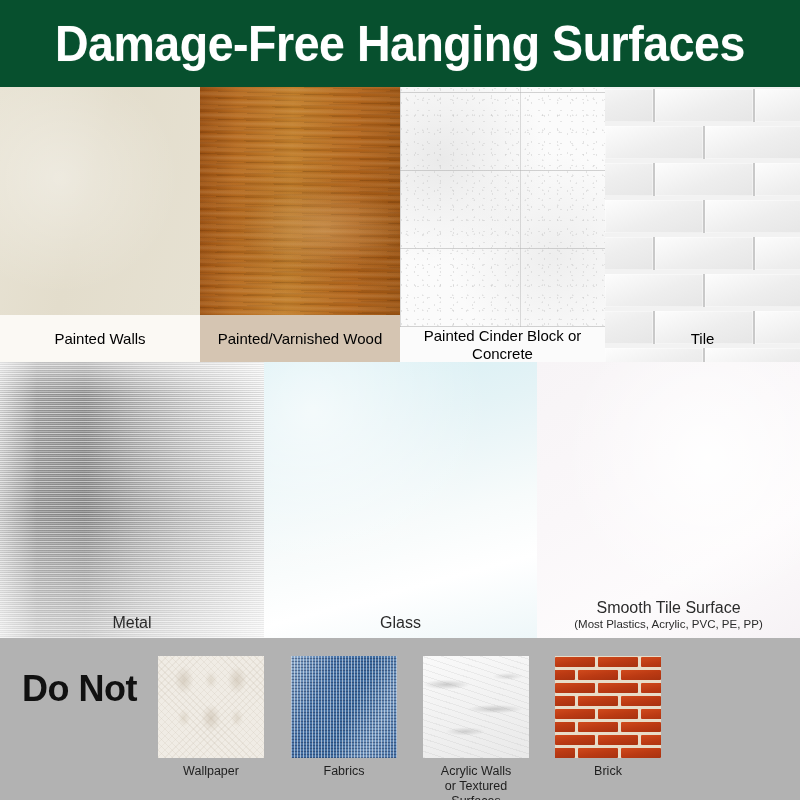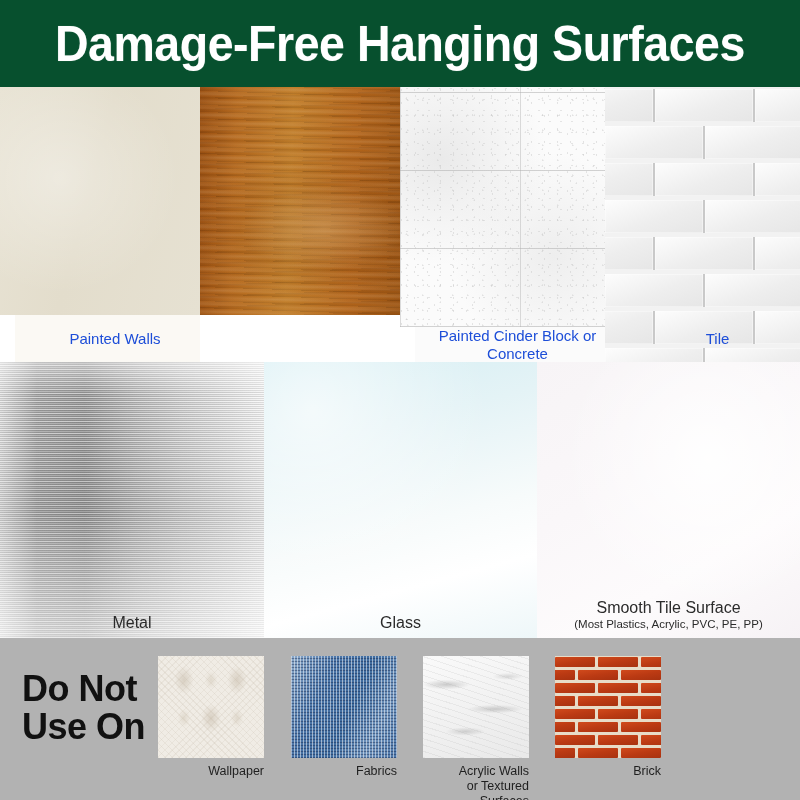--- a/index.html
+++ b/index.html
@@ -92,21 +92,21 @@
     background:linear-gradient(160deg,#fdfdfd 0%,#eeeeee 55%,#e6e6e6 100%);
     box-shadow:inset 0 0 0 0.5px rgba(255,255,255,.8);
     border-right:2px solid #c9c9c9;
   }
 
   
   .label-band{
     position:absolute;left:0;width:100%;
     display:flex;align-items:center;justify-content:center;
     text-align:center;line-height:1.16;
-    color:#1d4ed8;font-size:15px;margin-left:15px;
+    color:#000000;font-size:15px;
   }
   .lb-walls{top:228px;height:47px;background:#fbf9f4;}
   .lb-wood{top:228px;height:47px;background:#d5c5b2;}
   .lb-cinder{top:240px;height:35px;background:#fbfbfb;}
   .lb-tile{top:228px;height:47px;background:transparent;}
 
   
   .row2{position:absolute;left:0;top:362px;width:800px;height:276px;background:#ffffff;}
   .c2{position:absolute;top:0;height:276px;overflow:hidden;}
   .c-metal{left:0;width:264px;}
@@ -158,21 +158,21 @@
   }
   .dnu-title{
     position:absolute;left:22px;top:32px;width:130px;
     color:#111111;font-weight:bold;font-size:36px;line-height:1.06;
     letter-spacing:-0.5px;
   }
   .thumbs{position:absolute;left:155px;top:18px;width:640px;height:140px;}
   .thumb{position:absolute;top:0;width:106px;}
   .thumb .img{width:106px;height:102px;overflow:hidden;position:relative;}
   .thumb .cap{
-    margin-top:6px;text-align:right;color:#1f1f1f;font-size:12.5px;line-height:1.18;
+    margin-top:6px;text-align:center;color:#1f1f1f;font-size:12.5px;line-height:1.18;
   }
   .t1{left:3px;} .t2{left:136px;} .t3{left:268px;} .t4{left:400px;} .t5{left:533px;}
 
   .tex-wallpaper{
     position:absolute;inset:0;
     background-color:#f0ece5;
     background-image:
       radial-gradient(ellipse 14px 20px at 26px 24px, rgba(196,184,166,.55), rgba(0,0,0,0) 70%),
       radial-gradient(ellipse 14px 20px at 79px 24px, rgba(196,184,166,.55), rgba(0,0,0,0) 70%),
       radial-gradient(ellipse 14px 20px at 53px 62px, rgba(196,184,166,.55), rgba(0,0,0,0) 70%),
@@ -235,20 +235,21 @@
 
   <div class="row1">
 
     <div class="cell c-walls">
       <div class="swatch tex-wall"></div>
       <div class="label-band lb-walls">Painted Walls</div>
     </div>
 
     <div class="cell c-wood">
       <div class="swatch tex-wood"></div>
+      <div class="label-band lb-wood">Painted/Varnished Wood</div>
     </div>
 
     <div class="cell c-tile">
       <div class="swatch tex-tile">
         <div class="tile-rows">
           <div class="tile-row" style="top:0px">   
               <span style="left:-50px"></span>
               <span style="left:50px"></span>
               <span style="left:150px"></span>
             </div>
@@ -318,21 +319,20 @@
         <span class="sub">(Most Plastics, Acrylic, PVC, PE, PP)</span>
       </div>
     </div>
 
   </div>
 
   <div class="bottom">
 
     <div class="dnu-title">
       <div>Do Not</div>
-      <div>Use On</div>
     </div>
 
     <div class="thumbs">
 
       <div class="thumb t1">
         <div class="img">
             <div class="tex-wallpaper"></div>
           </div>
         <div class="cap">
           <span>Wallpaper</span>

